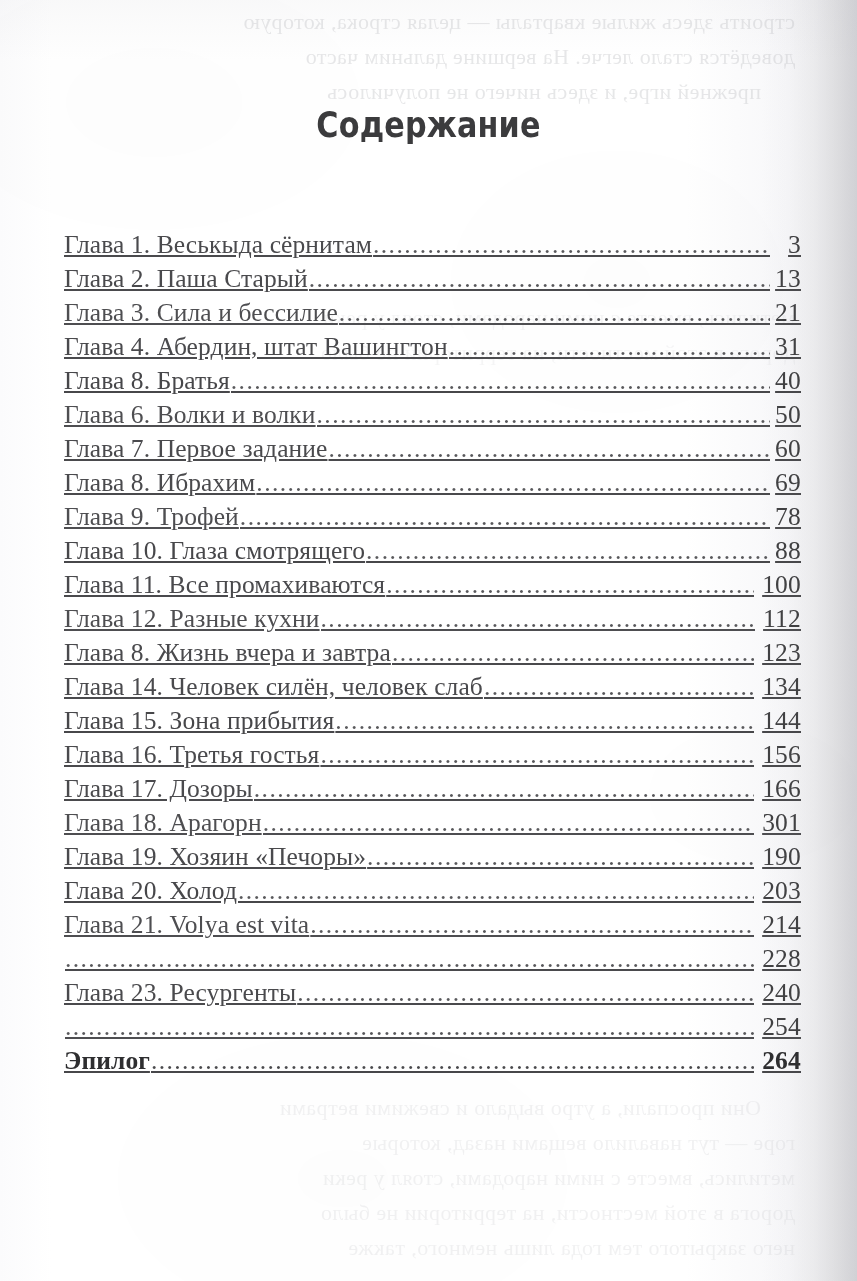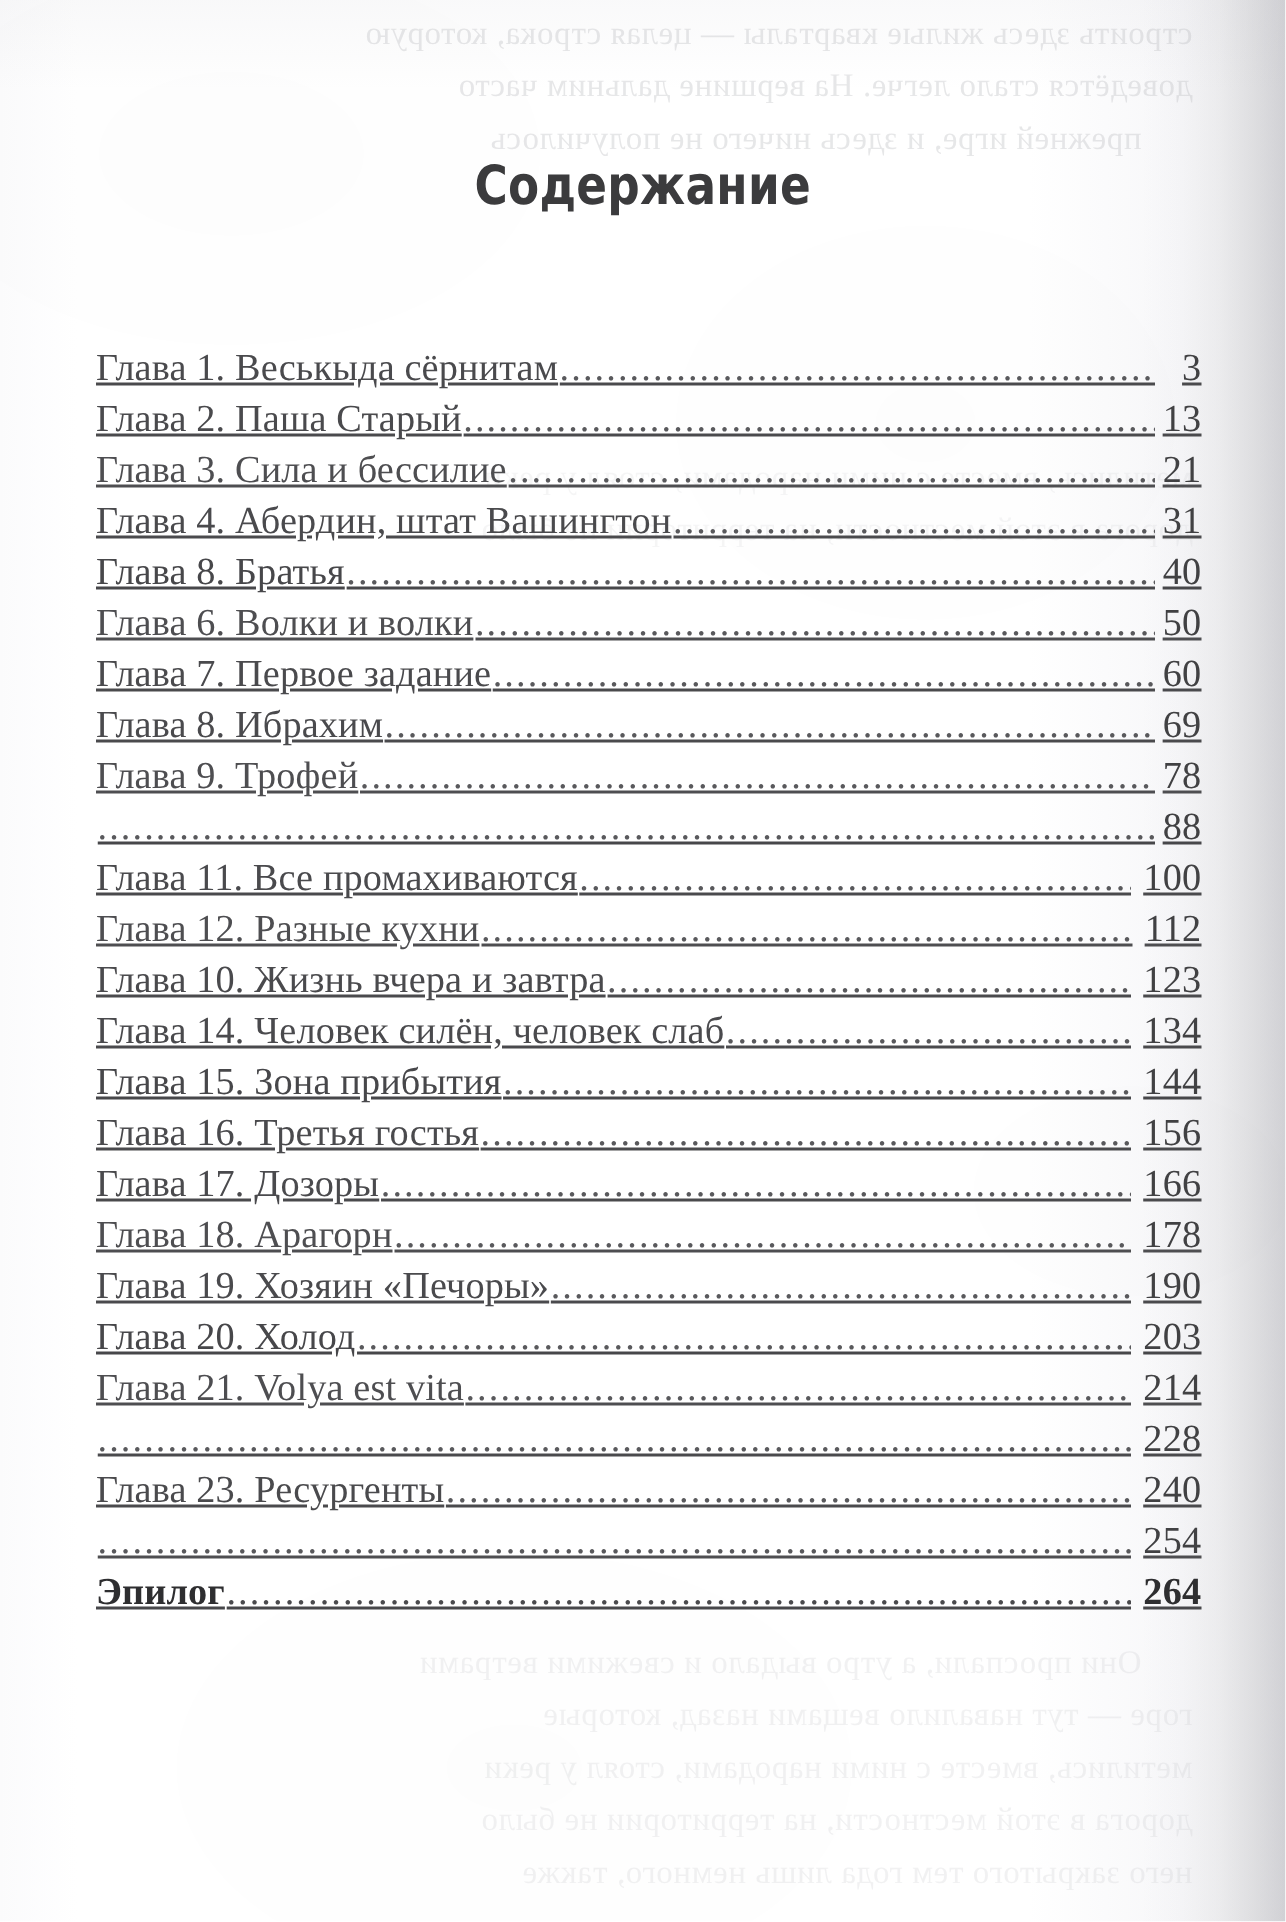--- a/index.html
+++ b/index.html
@@ -230,35 +230,36 @@
         <span class="label">Глава 8. Ибрахим</span>
         <span class="leader">...........................................................................................................................................</span>
         <span class="page-num">69</span>
       </div>
       <div class="toc-row">
         <span class="label">Глава 9. Трофей</span>
         <span class="leader">...........................................................................................................................................</span>
         <span class="page-num">78</span>
       </div>
       <div class="toc-row">
+        <span class="label">Глава 10. Глаза смотрящего</span>
         <span class="leader">...........................................................................................................................................</span>
         <span class="page-num">88</span>
       </div>
       <div class="toc-row wide">
         <span class="label">Глава 11. Все промахиваются</span>
         <span class="leader">...........................................................................................................................................</span>
         <span class="page-num">100</span>
       </div>
       <div class="toc-row wide">
         <span class="label">Глава 12. Разные кухни</span>
         <span class="leader">...........................................................................................................................................</span>
         <span class="page-num">112</span>
       </div>
       <div class="toc-row wide">
-        <span class="label">Глава 10. Жизнь вчера и завтра</span>
+        <span class="label">Глава 8. Жизнь вчера и завтра</span>
         <span class="leader">...........................................................................................................................................</span>
         <span class="page-num">123</span>
       </div>
       <div class="toc-row wide">
         <span class="label">Глава 14. Человек силён, человек слаб</span>
         <span class="leader">...........................................................................................................................................</span>
         <span class="page-num">134</span>
       </div>
       <div class="toc-row wide">
         <span class="label">Глава 15. Зона прибытия</span>
@@ -271,21 +272,21 @@
         <span class="page-num">156</span>
       </div>
       <div class="toc-row wide">
         <span class="label">Глава 17. Дозоры</span>
         <span class="leader">...........................................................................................................................................</span>
         <span class="page-num">166</span>
       </div>
       <div class="toc-row wide">
         <span class="label">Глава 18. Арагорн</span>
         <span class="leader">...........................................................................................................................................</span>
-        <span class="page-num">178</span>
+        <span class="page-num">301</span>
       </div>
       <div class="toc-row wide">
         <span class="label">Глава 19. Хозяин «Печоры»</span>
         <span class="leader">...........................................................................................................................................</span>
         <span class="page-num">190</span>
       </div>
       <div class="toc-row wide">
         <span class="label">Глава 20. Холод</span>
         <span class="leader">...........................................................................................................................................</span>
         <span class="page-num">203</span>

